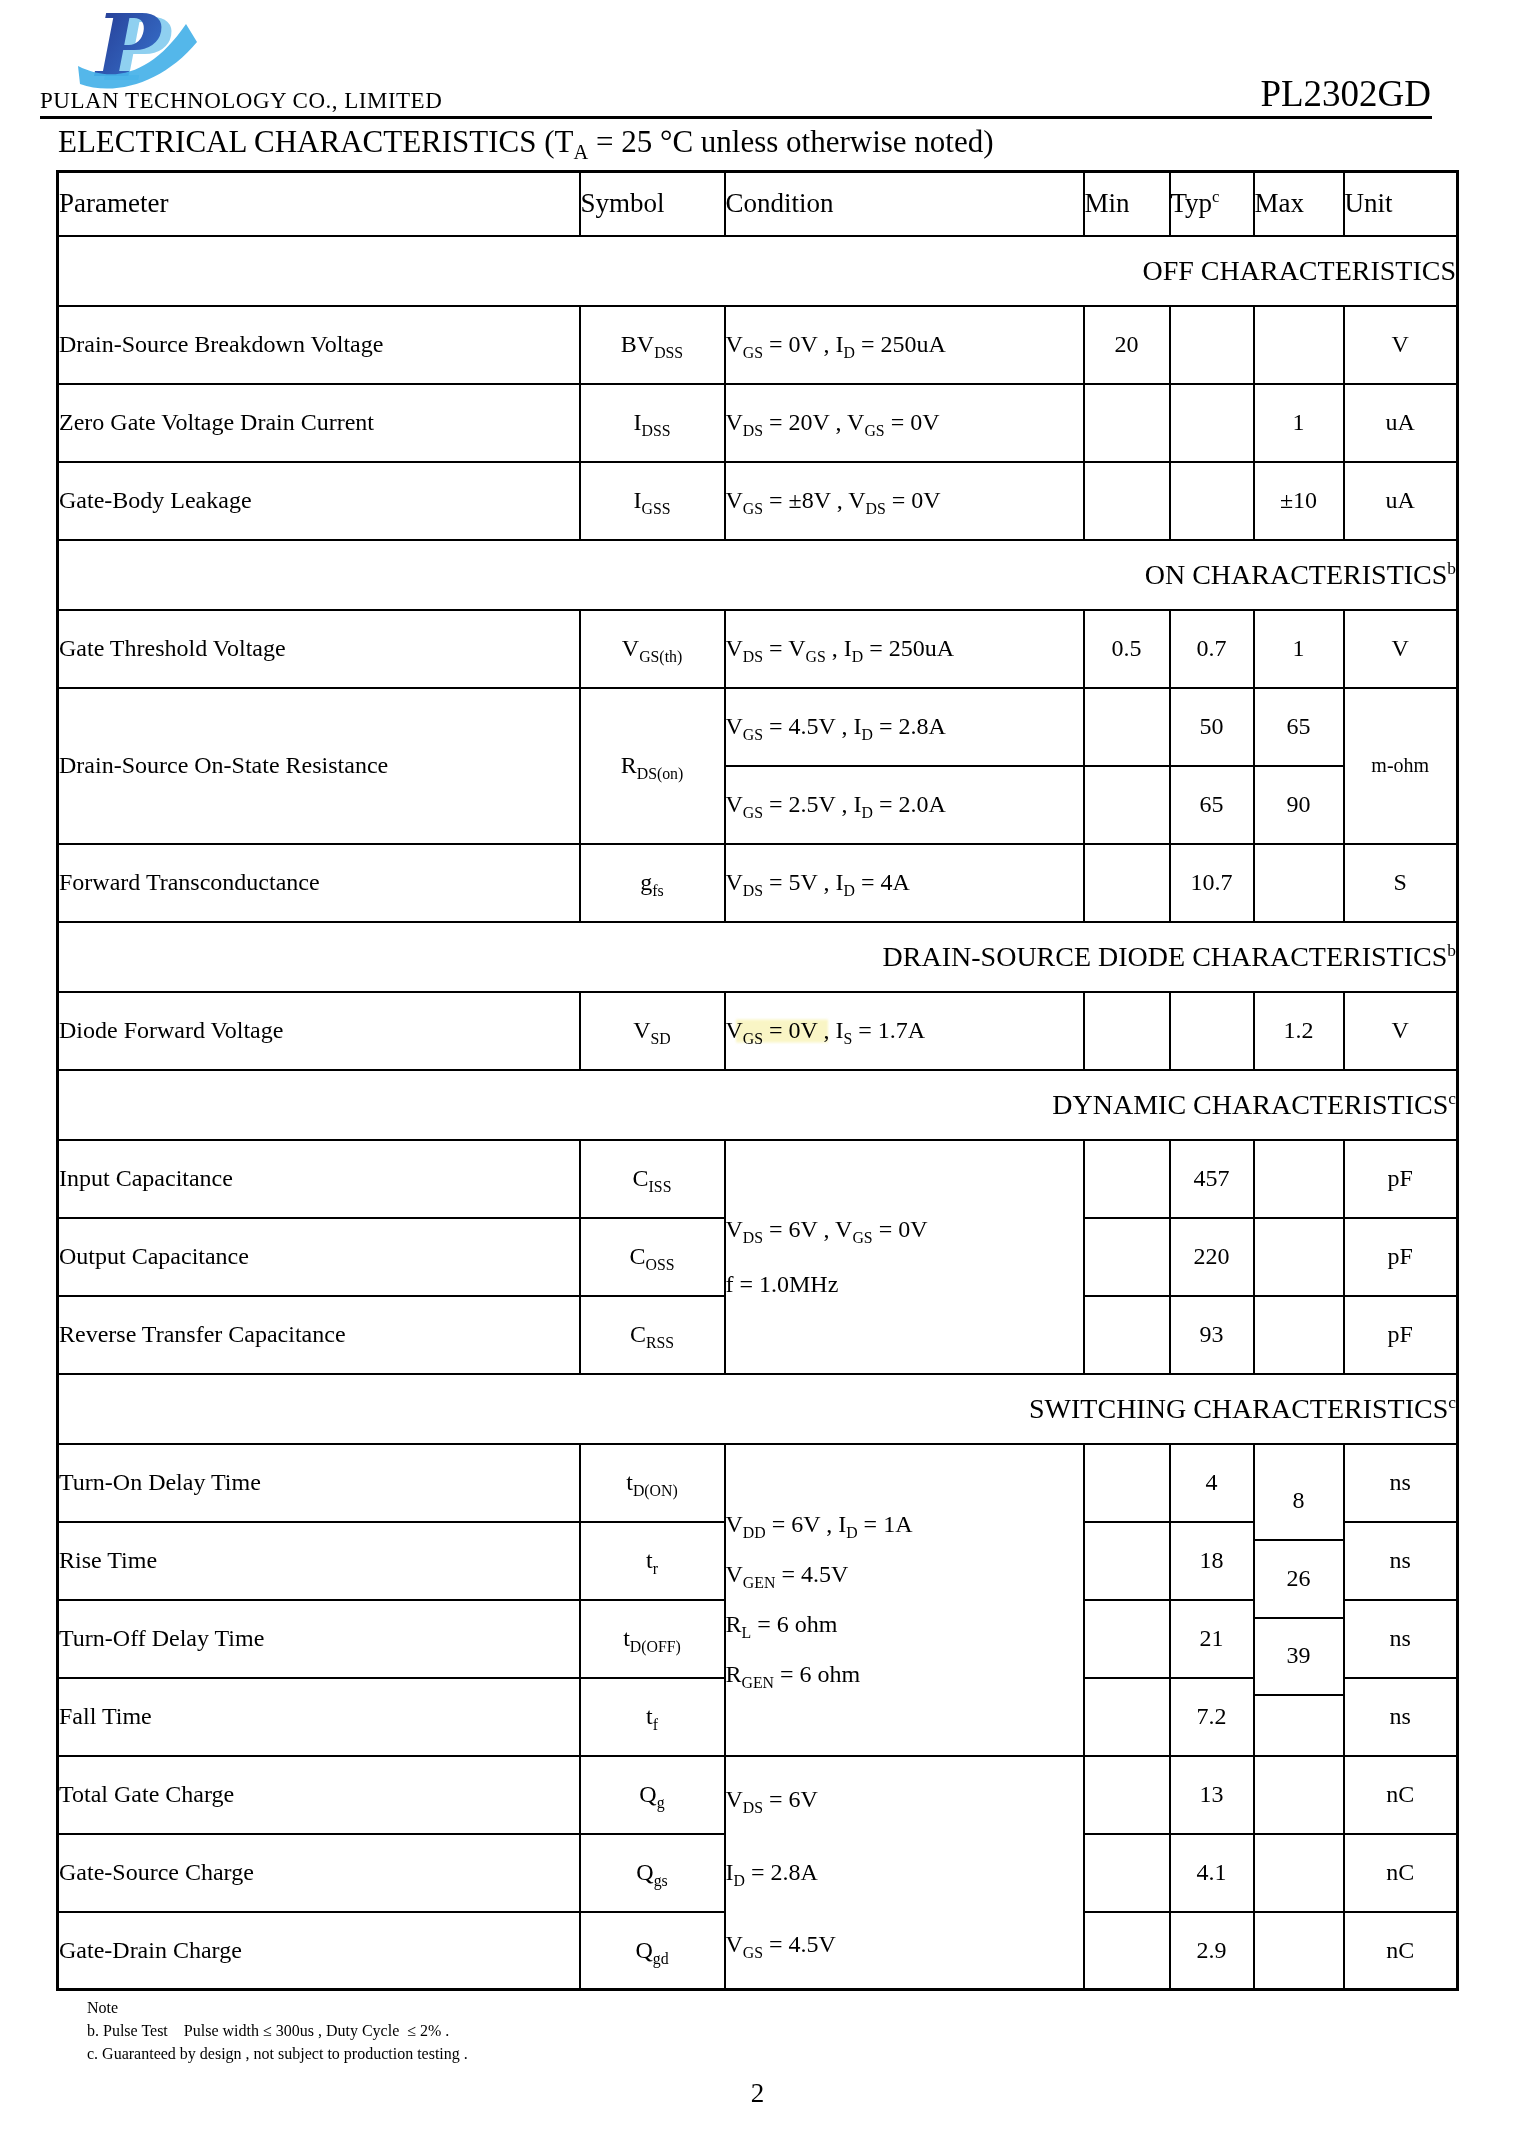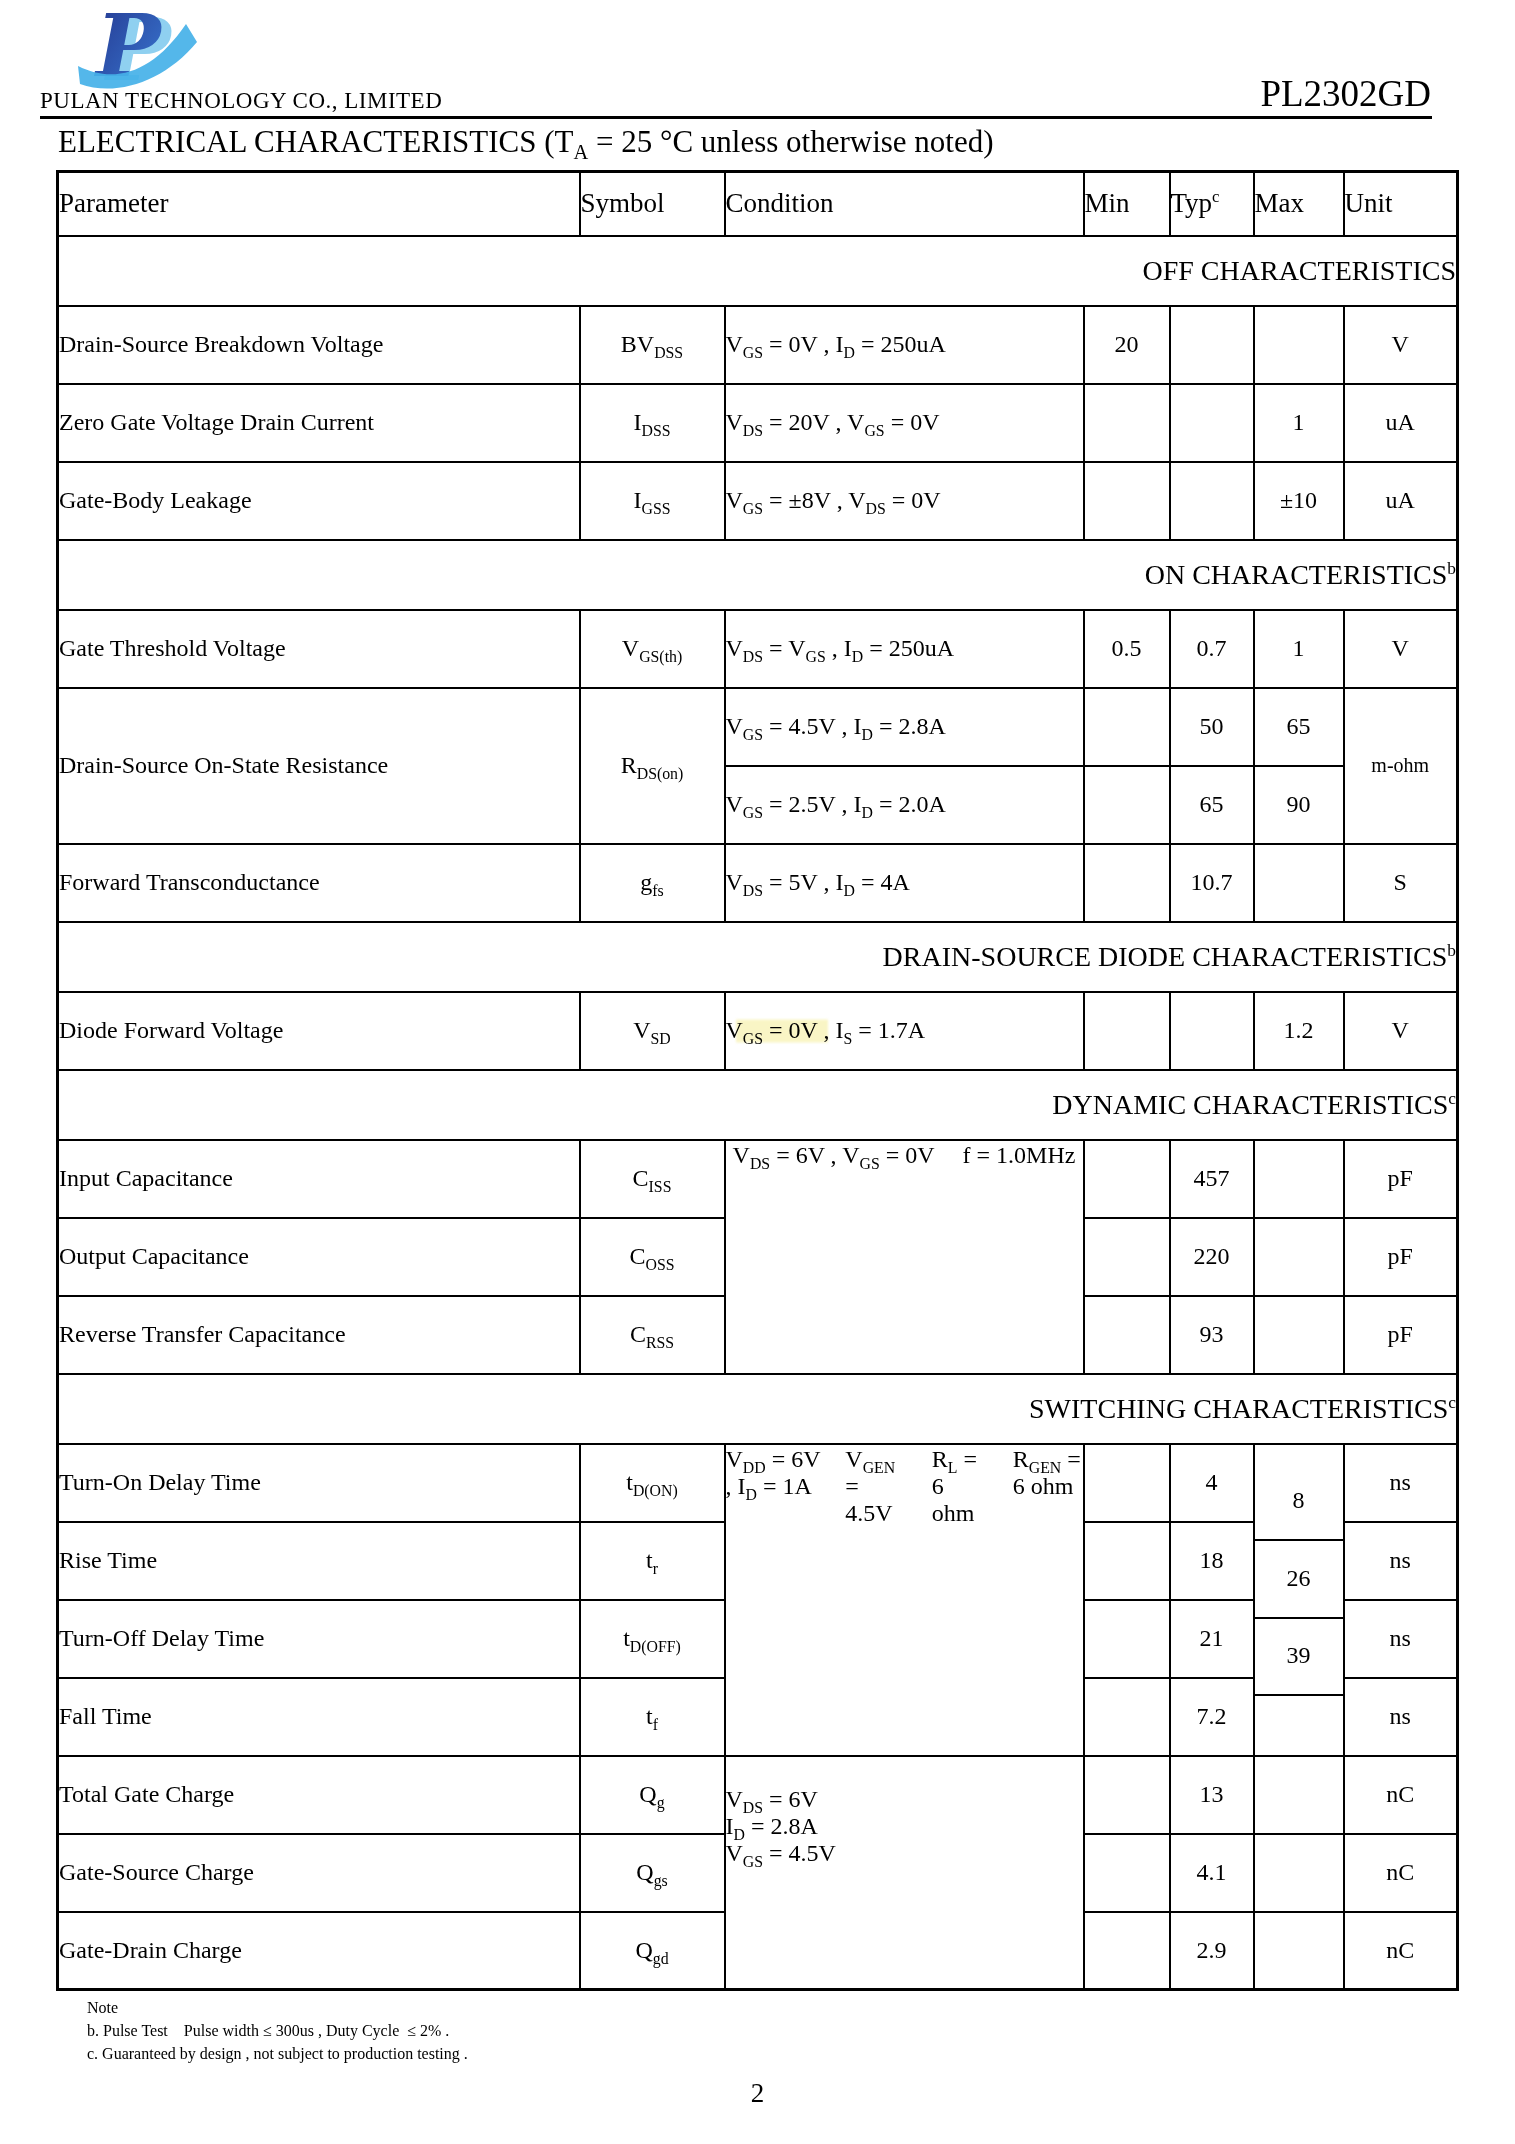--- a/index.html
+++ b/index.html
@@ -47,25 +47,25 @@
   tr.r  { height: 78px; }
   td.sect { text-align: right; padding-left: 10px; font-size: 28px; }
   .c-param { text-align: left; padding-left: 12px; }
   .c-sym   { text-align: center; }
   .c-cond  { text-align: left; padding-left: 14px; position: relative; }
   .c-min, .c-typ, .c-max, .c-unit { text-align: center; }
   .unit-small { font-size: 20px; }
   sub { font-size: 66%; line-height: 0; }
   sup { font-size: 62%; line-height: 0; vertical-align: super; }
 
-  .cond-block { display: flex; flex-direction: row; justify-content: center; }
+  .cond-block { display: flex; flex-direction: column; justify-content: center; }
   .cond-block span { display: block; }
   .g3 { height: 230px; gap: 28px; }
   .g4 { height: 308px; gap: 23px; }
-  .cond-spread { display: flex; flex-direction: column; justify-content: flex-start; height: 172px; }
+  .cond-spread { display: flex; flex-direction: column; justify-content: space-between; height: 172px; }
 
   
   td.max-offset { position: relative; }
   .ofs-wrap { position: absolute; inset: 0; }
   .ofs { position: absolute; left: 0; right: 0; text-align: center; transform: translateY(-50%); }
   .ofs.v1 { top: 18%; } .ofs.v2 { top: 43%; } .ofs.v3 { top: 68%; }
   .ofs-line { position: absolute; left: 0; right: 0; border-top: 2px solid #000; }
   .ofs-line.l1 { top: 30.5%; } .ofs-line.l2 { top: 55.5%; } .ofs-line.l3 { top: 80.5%; }
 
   

